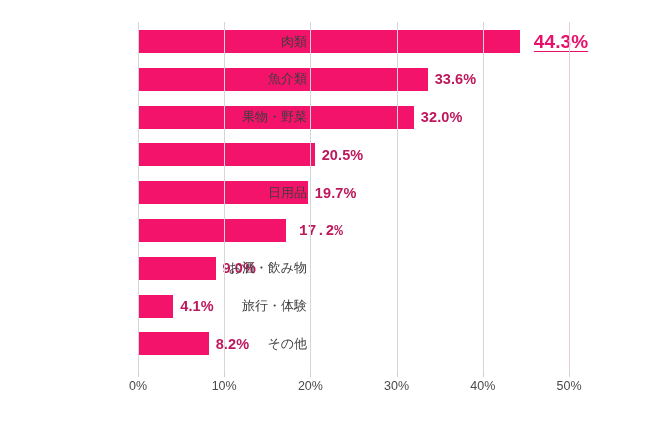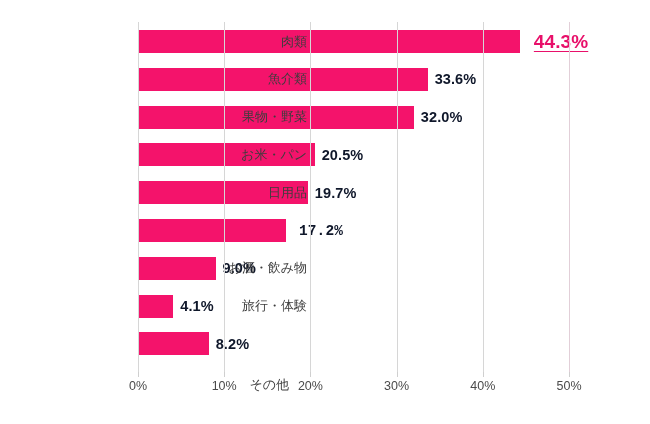--- a/index.html
+++ b/index.html
@@ -64,21 +64,21 @@
     height: 23px;
     background: #f4136b;
   }
 
   .value-label {
     position: absolute;
     top: 50%;
     transform: translateY(-50%);
     font-size: 14.5px;
     font-weight: bold;
-    color: #0f172a;
+    color: #be185d;
     white-space: nowrap;
     letter-spacing: 0.1px;
   }
   .value-label.highlight {
     color: #e8106a;
     font-size: 19px;
     text-decoration: underline;
     text-underline-offset: 3px;
   }
 
@@ -135,21 +135,20 @@
           <span class="cat-label" style="right: 262px;">魚介類</span>
         </div>
         <div class="bar-row" style="top: 83.6px;">
           <div class="bar" style="width: 275.84px; background: rgb(244, 19, 107);"></div>
           <span class="value-label" style="left: 282.84px; text-align: center;">32.0%</span>
           <span class="cat-label" style="right: 262px;">果物・野菜</span>
         </div>
         <div class="bar-row" style="top: 121.4px;">
           <div class="bar" style="width: 176.71px; background: rgb(244, 19, 107);"></div>
           <span class="value-label" style="left: 183.71px;">20.5%</span>
-          <span class="cat-label" style="right: 262px;">お米・パン</span>
         </div>
         <div class="bar-row" style="top: 159.2px;">
           <div class="bar" style="width: 169.814px; background: rgb(244, 19, 107);"></div>
           <span class="value-label" style="left: 176.814px;">19.7%</span>
           <span class="cat-label" style="right: 262px;">日用品</span>
         </div>
         <div class="bar-row" style="top: 197px;">
           <div class="bar" style="width: 148.264px; background: rgb(244, 19, 107);"></div>
           <span class="value-label" style="left: 161px; font-family: Liberation Mono, monospace;">17.2%</span>
         </div>
@@ -159,21 +158,21 @@
           <span class="cat-label" style="right: 262px;">お酒・飲み物</span>
         </div>
         <div class="bar-row" style="top: 272.6px;">
           <div class="bar" style="width: 35.342px; background: rgb(244, 19, 107);"></div>
           <span class="value-label" style="left: 42.342px; text-align: right;">4.1%</span>
           <span class="cat-label" style="right: 262px;">旅行・体験</span>
         </div>
         <div class="bar-row" style="top: 310.4px;">
           <div class="bar" style="width: 70.684px; background: rgb(244, 19, 107);"></div>
           <span class="value-label" style="left: 77.684px;">8.2%</span>
-          <span class="cat-label" style="right: 280px; margin-top: 41px;">その他</span>
+          <span class="cat-label" style="right: 262px;">その他</span>
         </div>
       </div>
     <div class="grid">
         <div class="gridline" style="left: 0px;"></div>
         <div class="gridline" style="left: 86.2px;"></div>
         <div class="gridline" style="left: 172.4px;"></div>
         <div class="gridline" style="left: 258.6px;"></div>
         <div class="gridline" style="left: 344.8px;"></div>
         <div class="gridline tinted" style="left: 431px;"></div>
       </div>

